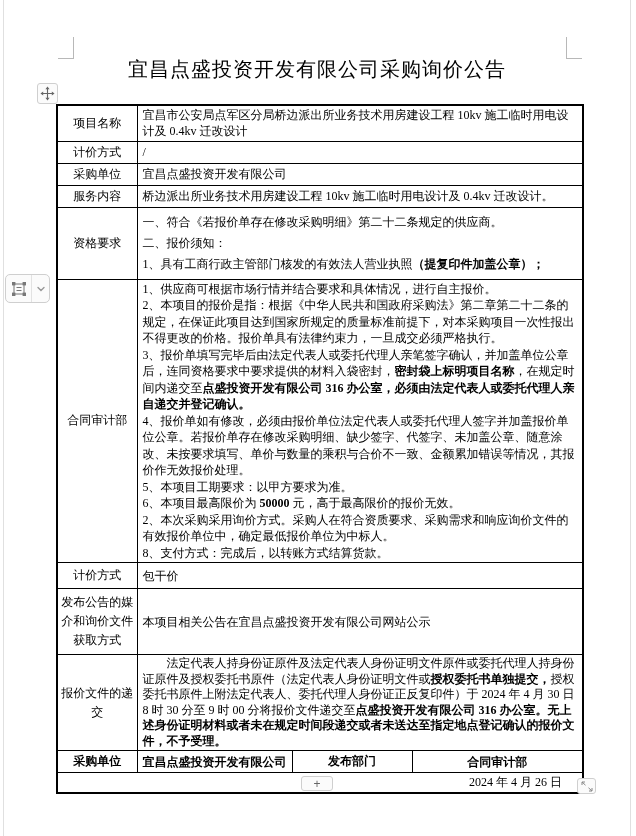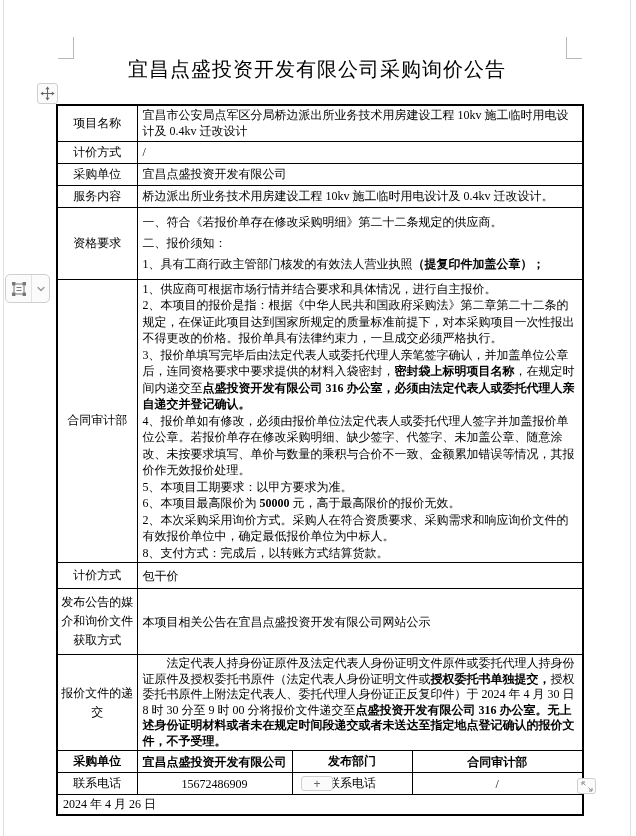--- a/index.html
+++ b/index.html
@@ -36,21 +36,21 @@
   }
   td.lbl{text-align:center;line-height:19px;padding:1px 3px;}
   td.val p{margin:0;}
   td.ctr{text-align:center;}
   tr.bold-row td{font-weight:bold;}
   .r5 p{line-height:21px;}
   .r6 p{line-height:16.5px;}
   .r9 p{line-height:15.5px;text-indent:24px;}
   .b{font-weight:bold;}
   .u{}
-  td.date-cell{text-align:left;padding-right:20px;}
+  td.date-cell{text-align:right;padding-right:20px;}
   
   .chrome-btn{
     position:absolute;box-sizing:border-box;
     background:#fbfbfb;border:1px solid #cfcfcf;border-radius:3px;
     display:flex;align-items:center;justify-content:center;
     color:#666;
   }
   .move-handle{left:37px;top:83px;width:21px;height:21px;}
   .select-btn{left:5px;top:274px;width:45px;height:29px;border-radius:5px;padding:0;}
   .select-btn .seg{display:flex;align-items:center;justify-content:center;height:100%;}
@@ -141,26 +141,20 @@
     </tr>
 
     <tr class="bold-row" style="height:17px">
       <td class="lbl">采购单位</td>
       <td class="ctr">宜昌点盛投资开发有限公司</td>
       <td class="lbl">发布部门</td>
       <td class="ctr">合同审计部</td>
     </tr>
 
 
-    <tr style="height:18px">
-      <td class="lbl">联系电话</td>
-      <td class="ctr">15672486909</td>
-      <td class="lbl">联系电话</td>
-      <td class="ctr">/</td>
-    </tr>
 
     <tr style="height:20px">
       <td class="date-cell" colspan="4">2024 年 4 月 26 日</td>
     </tr>
   </tbody>
     </table>
 
 </div>
 
 <div class="chrome-btn move-handle">

